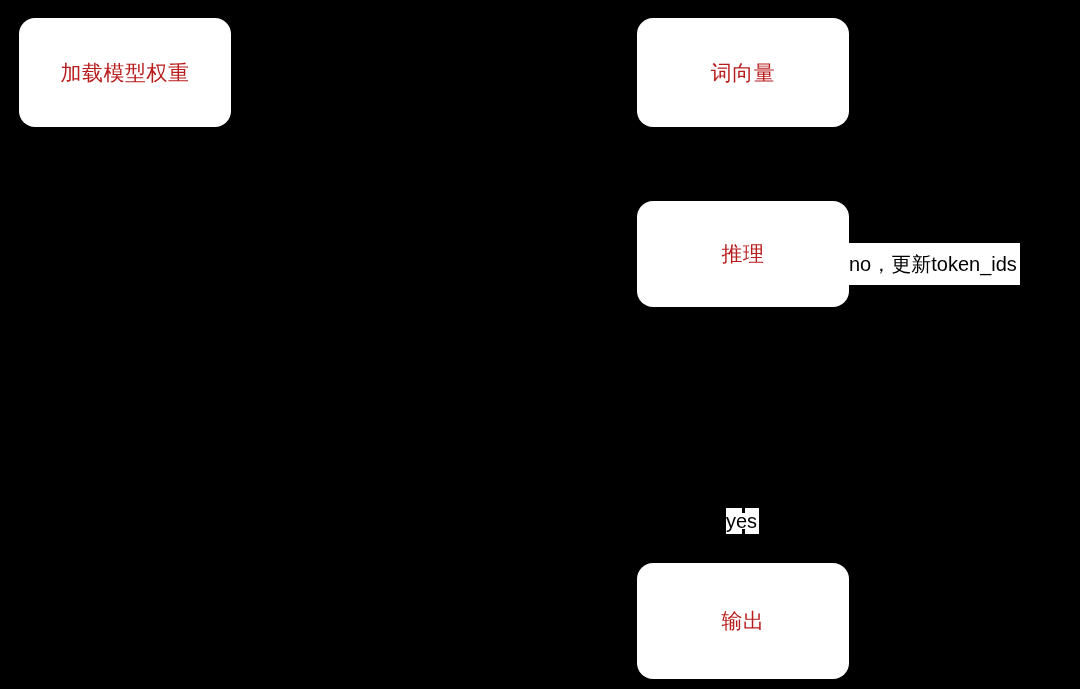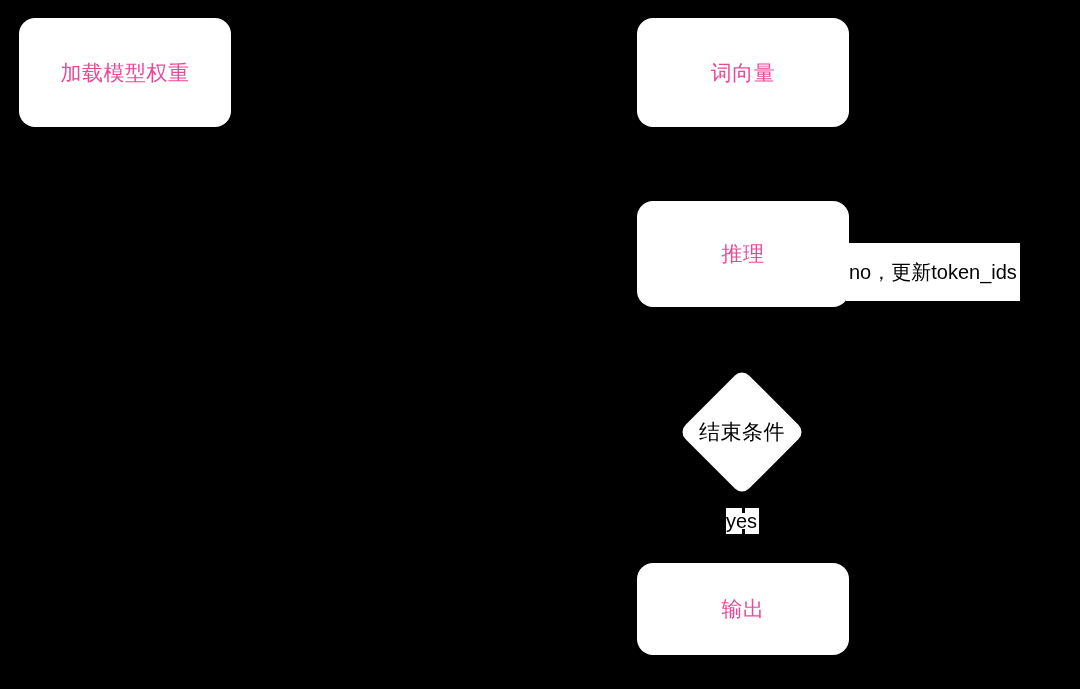--- a/index.html
+++ b/index.html
@@ -11,29 +11,29 @@
     overflow: hidden;
     font-family: "Liberation Sans", "DejaVu Sans", sans-serif;
   }
   .node {
     position: absolute;
     background: #ffffff;
     border-radius: 16px;
     display: flex;
     align-items: center;
     justify-content: center;
-    color: #ec4899;
+    color: #b91c1c;
     font-size: 21px;
     letter-spacing: 0.5px;
   }
   .node-load-weights { left: 19px;  top: 18px;  width: 212px; height: 109px; }
   .node-tokenize     { left: 329px; top: 18px;  width: 212px; height: 109px; }
   .node-word-vector  { left: 637px; top: 18px;  width: 212px; height: 109px; }
   .node-inference    { left: 637px; top: 201px; width: 212px; height: 106px; text-align: right; }
-  .node-output       { left: 637px; top: 563px; width: 212px; height: 92px; }
+  .node-output       { left: 637px; top: 563px; width: 212px; height: 116px; }
 
   .diamond-wrap {
     position: absolute;
     left: 697px; top: 387px;
     width: 90px; height: 90px;
   }
   .diamond-shape {
     position: absolute;
     left: 0; top: 0;
     width: 100%; height: 100%;
@@ -53,21 +53,21 @@
 
   .edge-label {
     position: absolute;
     background: #ffffff;
     color: #000000;
     font-size: 20px;
     line-height: 26px;
     height: 26px;
     white-space: nowrap;
   }
-  .edge-label-no  { left: 846px; top: 243px; padding: 16px 3px; }
+  .edge-label-no  { left: 846px; top: 243px; padding: 8px 3px; }
   .edge-label-yes { left: 726px; top: 508px; width: 33px; }
 
   .connector-tick {
     position: absolute;
     width: 3px; height: 5px;
     background: #000000;
     left: 16px;
   }
   .connector-tick.tick-top    { top: 0; }
   .connector-tick.tick-bottom { bottom: 0; }
@@ -83,24 +83,20 @@
 
 
   <div class="node node-word-vector">
     <span>词向量</span>
   </div>
 
   <div class="node node-inference">
     <span>推理</span>
   </div>
 
-  <div class="diamond-wrap">
-    <div class="diamond-shape"></div>
-    <span class="diamond-label">结束条件</span>
-  </div>
 
   <div class="edge-label edge-label-no">no，更新token_ids</div>
 
   <div class="edge-label edge-label-yes">
     <div class="connector-tick tick-top"></div>
     <span>yes</span>
     <div class="connector-tick tick-bottom"></div>
   </div>
 
   <div class="node node-output">

